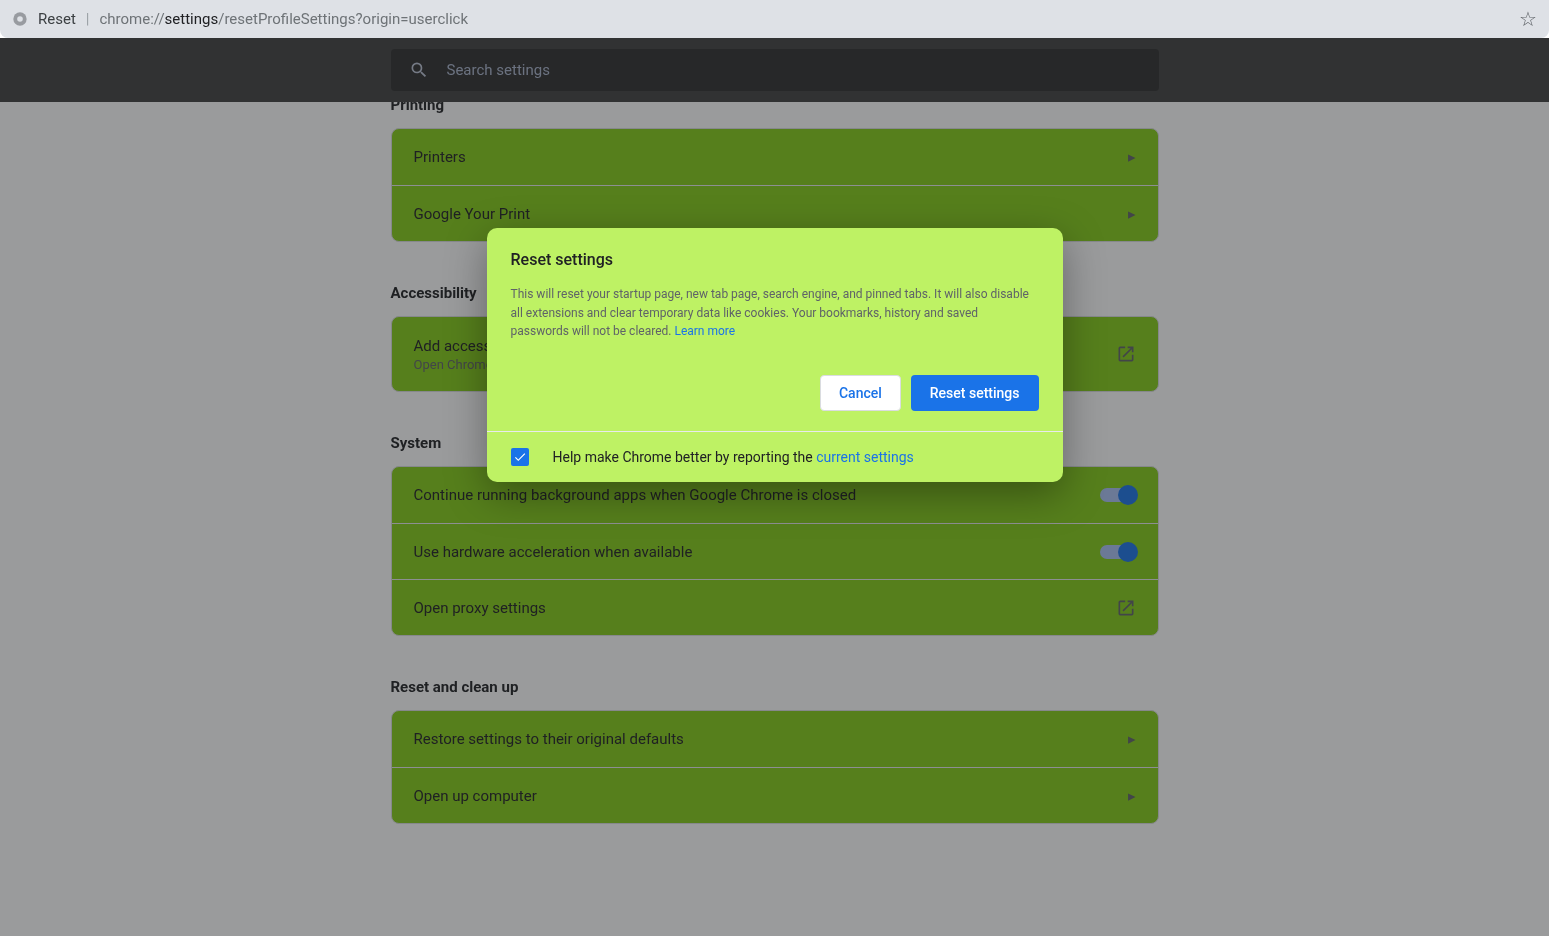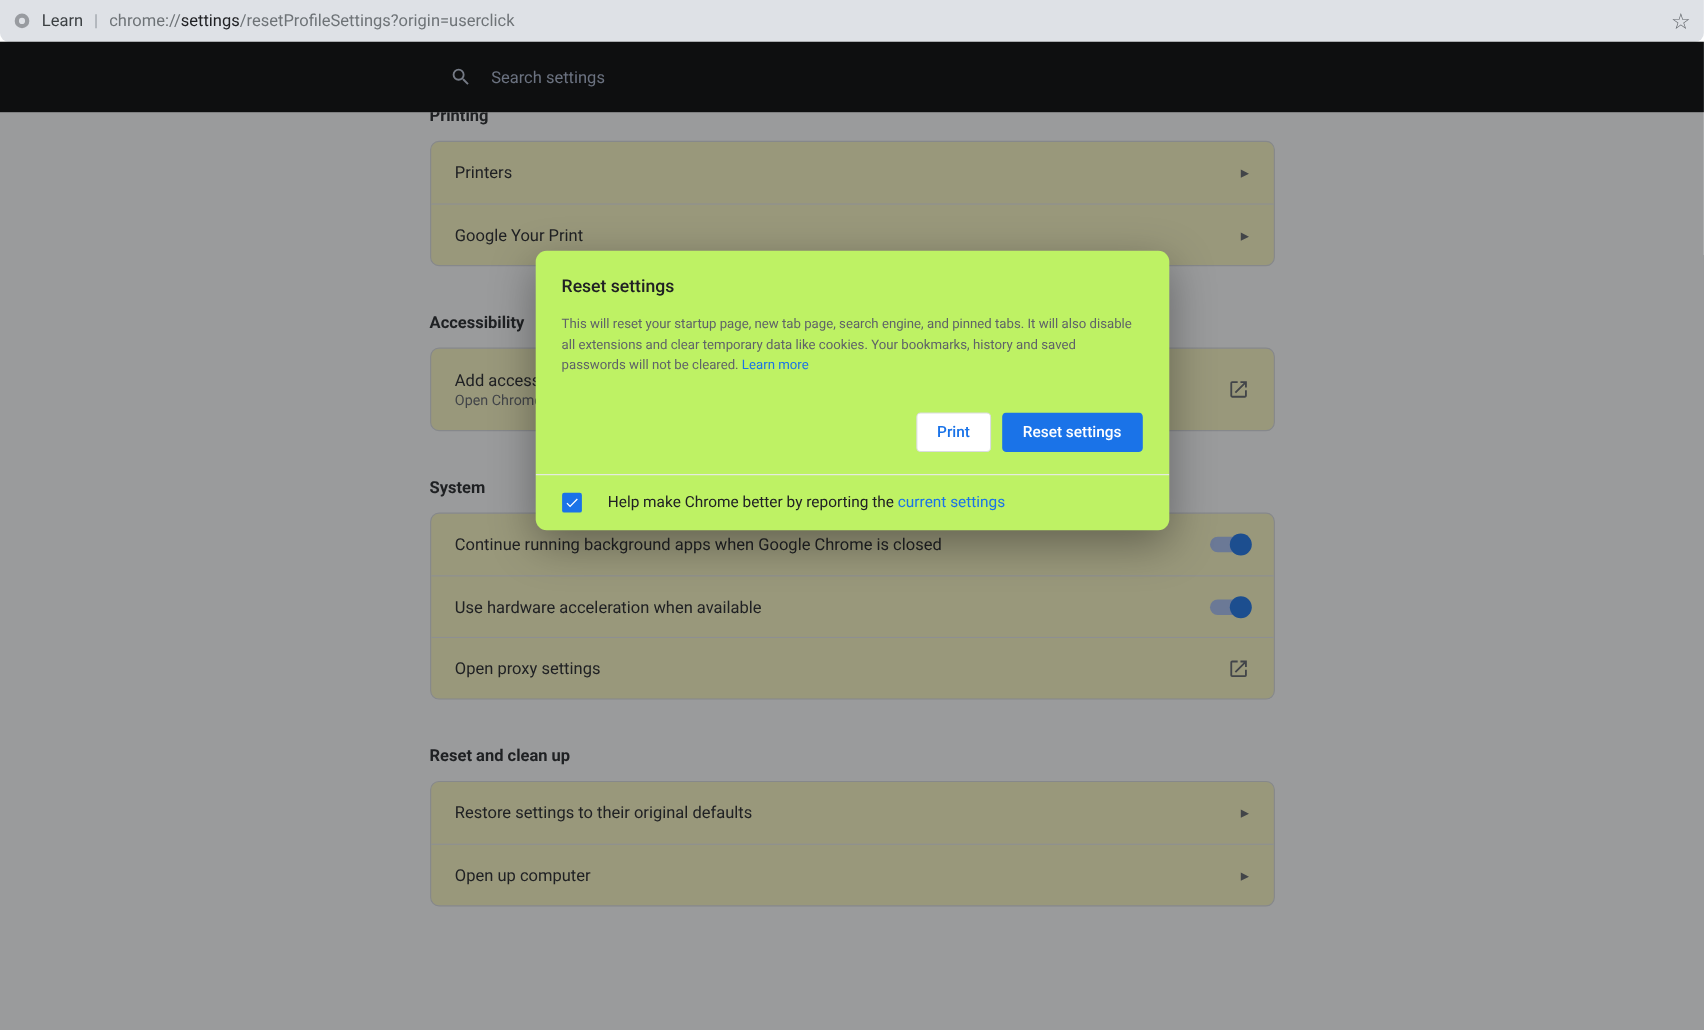--- a/index.html
+++ b/index.html
@@ -10,33 +10,33 @@
   .tab-area .globe { width: 16px; height: 16px; margin-right: 10px; opacity: .55; }
   .tab-area .title { color: #3c4043; font-size: 15px; }
   .tab-area .sep { color: #9aa0a6; margin: 0 10px; font-size: 15px; }
   .tab-area .url { font-size: 15px; }
   .tab-area .url .proto { color: #6e7377; }
   .tab-area .url .path1 { color: #202124; }
   .tab-area .url .path2 { color: #6e7377; }
   .tab-area .star { margin-left: auto; color: #5f6368; font-size: 20px; }
 
   
-  .topbar { height: 64px; background: #000000; display: flex; align-items: center; justify-content: center; }
+  .topbar { height: 64px; background: #404040; display: flex; align-items: center; justify-content: center; }
   .searchbox { width: 768px; height: 42px; background: rgba(0,0,0,.28); border-radius: 4px; display: flex; align-items: center; padding: 0 18px; }
   .searchbox svg { width: 20px; height: 20px; fill: #bcc4d6; }
   .searchbox .ph { margin-left: 18px; color: #a9b4cc; font-size: 15px; }
 
   
   .content { position: relative; height: calc(936px - 38px - 64px); overflow: hidden; }
   .col { width: 768px; margin: 0 auto; }
 
   .section-title { font-size: 15px; color: #202124; font-weight: 700; margin: 42px 0 14px; }
   .section-title.cut { margin-top: -6px; } 
 
-  .card { border: 1px solid #dadce0; border-radius: 8px; overflow: hidden; background: #fef9c3; }
+  .card { border: 1px solid #dadce0; border-radius: 8px; overflow: hidden; background: #84cc16; }
   .row { display: flex; align-items: center; justify-content: space-between; min-height: 56px; padding: 0 22px; font-size: 15px; color: #202124; }
   .row + .row { border-top: 1px solid #e8eaed; }
   .row .text { display: flex; flex-direction: column; justify-content: center; }
   .row .sub { font-size: 13px; color: #5f6368; margin-top: 2px; }
   .row .chev { color: #5f6368; }
   .row.tall { min-height: 74px; }
 
   .toggle { width: 36px; height: 14px; background: #a9c2f5; border-radius: 7px; position: relative; }
   .toggle::after { content: ""; position: absolute; right: -2px; top: -3px; width: 20px; height: 20px; border-radius: 50%; background: #1a73e8; }
 
@@ -63,21 +63,21 @@
   .dim-wrap::after { content:""; position:absolute; inset:0; background: rgba(32,33,36,.45); pointer-events:none; }
 </style>
 </head>
 <body>
 
 <div class="tab-area">
   <svg class="globe" viewBox="0 0 24 24">
       <circle cx="12" cy="12" r="10" fill="#5f6368"></circle>
       <circle cx="12" cy="12" r="4.2" fill="#dee1e6"></circle>
     </svg>
-  <span class="title">Learn</span>
+  <span class="title">Reset</span>
   <span class="sep">|</span>
   <span class="url">
     <span class="proto">chrome://</span><span class="path1">settings</span><span class="path2">/resetProfileSettings?origin=userclick</span>
   </span>
   <span class="star">☆</span>
 </div>
 
 <div class="dim-wrap">
 
   <div class="topbar">
@@ -151,21 +151,21 @@
   </div>
 </div>
 
 <div class="dialog">
   <div class="body">
     <h2>Reset settings</h2>
     <p>
       <span>This will reset your startup page, new tab page, search engine, and pinned tabs. It will also disable all extensions and clear temporary data like cookies. Your bookmarks, history and saved passwords will not be cleared. </span><a href="#">Learn more</a>
     </p>
     <div class="actions">
-      <span class="btn ghost">Print</span>
+      <span class="btn ghost">Cancel</span>
       <span class="btn primary">Reset settings</span>
     </div>
   </div>
   <div class="footer">
     <span class="checkbox">
       <svg viewBox="0 0 24 24">
           <path d="M9 16.17L4.83 12 3.41 13.41 9 19 21 7l-1.41-1.41z"></path>
         </svg>
     </span>
     <span class="lbl">

